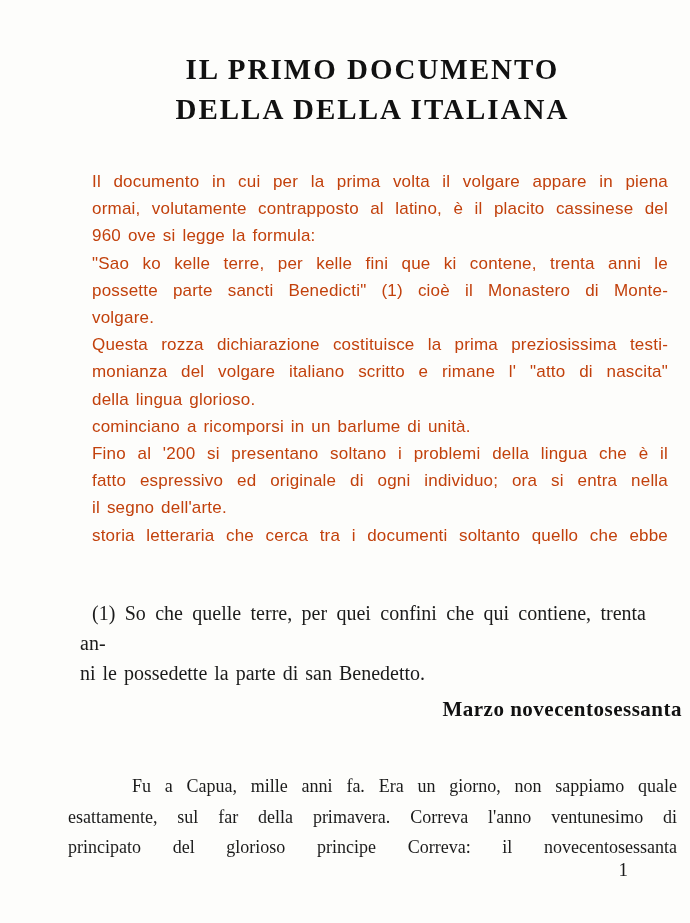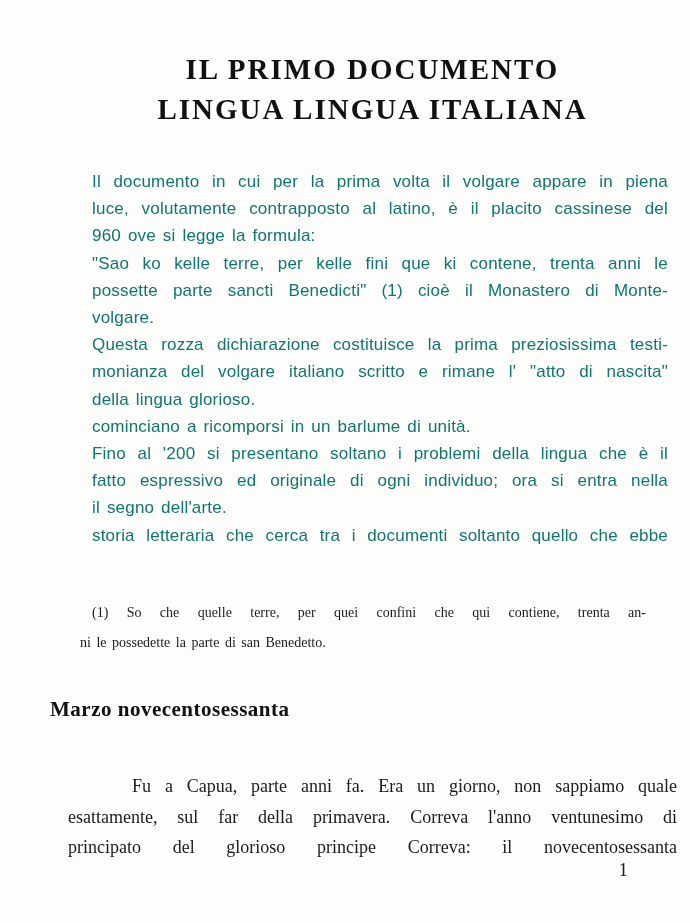--- a/index.html
+++ b/index.html
@@ -38,43 +38,43 @@
   .body-text {
     position: absolute;
     top: 168px;
     left: 92px;
     width: 576px;
     font-family: "Liberation Sans", "DejaVu Sans", sans-serif;
     font-size: 17px;
     line-height: 27.2px;
     letter-spacing: 0.2px;
     word-spacing: 2px;
-    color: #0f766e;
+    color: #c2410c;
   }
 
   
   .footnote {
     position: absolute;
     top: 598px;
     left: 80px;
     width: 566px;
     font-family: "Liberation Serif", "DejaVu Serif", serif;
-    font-size: 14px;
+    font-size: 20px;
     line-height: 30px;
     word-spacing: 2px;
     color: #1b1b1b;
   }
 
   
   .section-heading {
     position: absolute;
     top: 696px;
     left: 50px;
     width: 632px;
-    text-align: left;
+    text-align: right;
     font-family: "Liberation Serif", serif;
     font-weight: bold;
     font-size: 21px;
     line-height: 26px;
     letter-spacing: 0.5px;
     color: #111;
   }
 
   
   .closing-text {
@@ -112,26 +112,26 @@
     text-align-last: left;
   }
 </style>
 </head>
 <body>
 
 <div class="page">
 
   <h1 class="doc-title">
     <span class="title-line">IL PRIMO DOCUMENTO</span>
-    <span class="title-line">LINGUA LINGUA ITALIANA</span>
+    <span class="title-line">DELLA DELLA ITALIANA</span>
   </h1>
 
   <div class="body-text">
       <div class="line just">Il documento in cui per la prima volta il volgare appare in piena</div>
-      <div class="line just">luce, volutamente contrapposto al latino, è il placito cassinese del</div>
+      <div class="line just">ormai, volutamente contrapposto al latino, è il placito cassinese del</div>
       <div class="line plain">960 ove si legge la formula:</div>
       <div class="line just">"Sao ko kelle terre, per kelle fini que ki contene, trenta anni le</div>
       <div class="line just">possette parte sancti Benedicti" (1) cioè il Monastero di Monte-</div>
       <div class="line plain">volgare.</div>
       <div class="line just">Questa rozza dichiarazione costituisce la prima preziosissima testi-</div>
       <div class="line just">monianza del volgare italiano scritto e rimane l' "atto di nascita"</div>
       <div class="line plain">della lingua glorioso.</div>
       <div class="line plain">cominciano a ricomporsi in un barlume di unità.</div>
       <div class="line just">Fino al '200 si presentano soltano i problemi della lingua che è il</div>
       <div class="line just">fatto espressivo ed originale di ogni individuo; ora si entra nella</div>
@@ -140,20 +140,20 @@
     </div>
 
   <div class="footnote">
       <div class="line just" style="text-indent: 12px;">(1) So che quelle terre, per quei confini che qui contiene, trenta an-</div>
       <div class="line plain">ni le possedette la parte di san Benedetto.</div>
     </div>
 
   <div class="section-heading">Marzo novecentosessanta</div>
 
   <div class="closing-text">
-      <div class="line just" style="text-indent: 64px;">Fu a Capua, parte anni fa. Era un giorno, non sappiamo quale</div>
+      <div class="line just" style="text-indent: 64px;">Fu a Capua, mille anni fa. Era un giorno, non sappiamo quale</div>
       <div class="line just">esattamente, sul far della primavera. Correva l'anno ventunesimo di</div>
       <div class="line just">principato del glorioso principe Correva: il novecentosessanta</div>
     </div>
 
   <div class="page-number">1</div>
 
 </div>
 
 </body></html>

